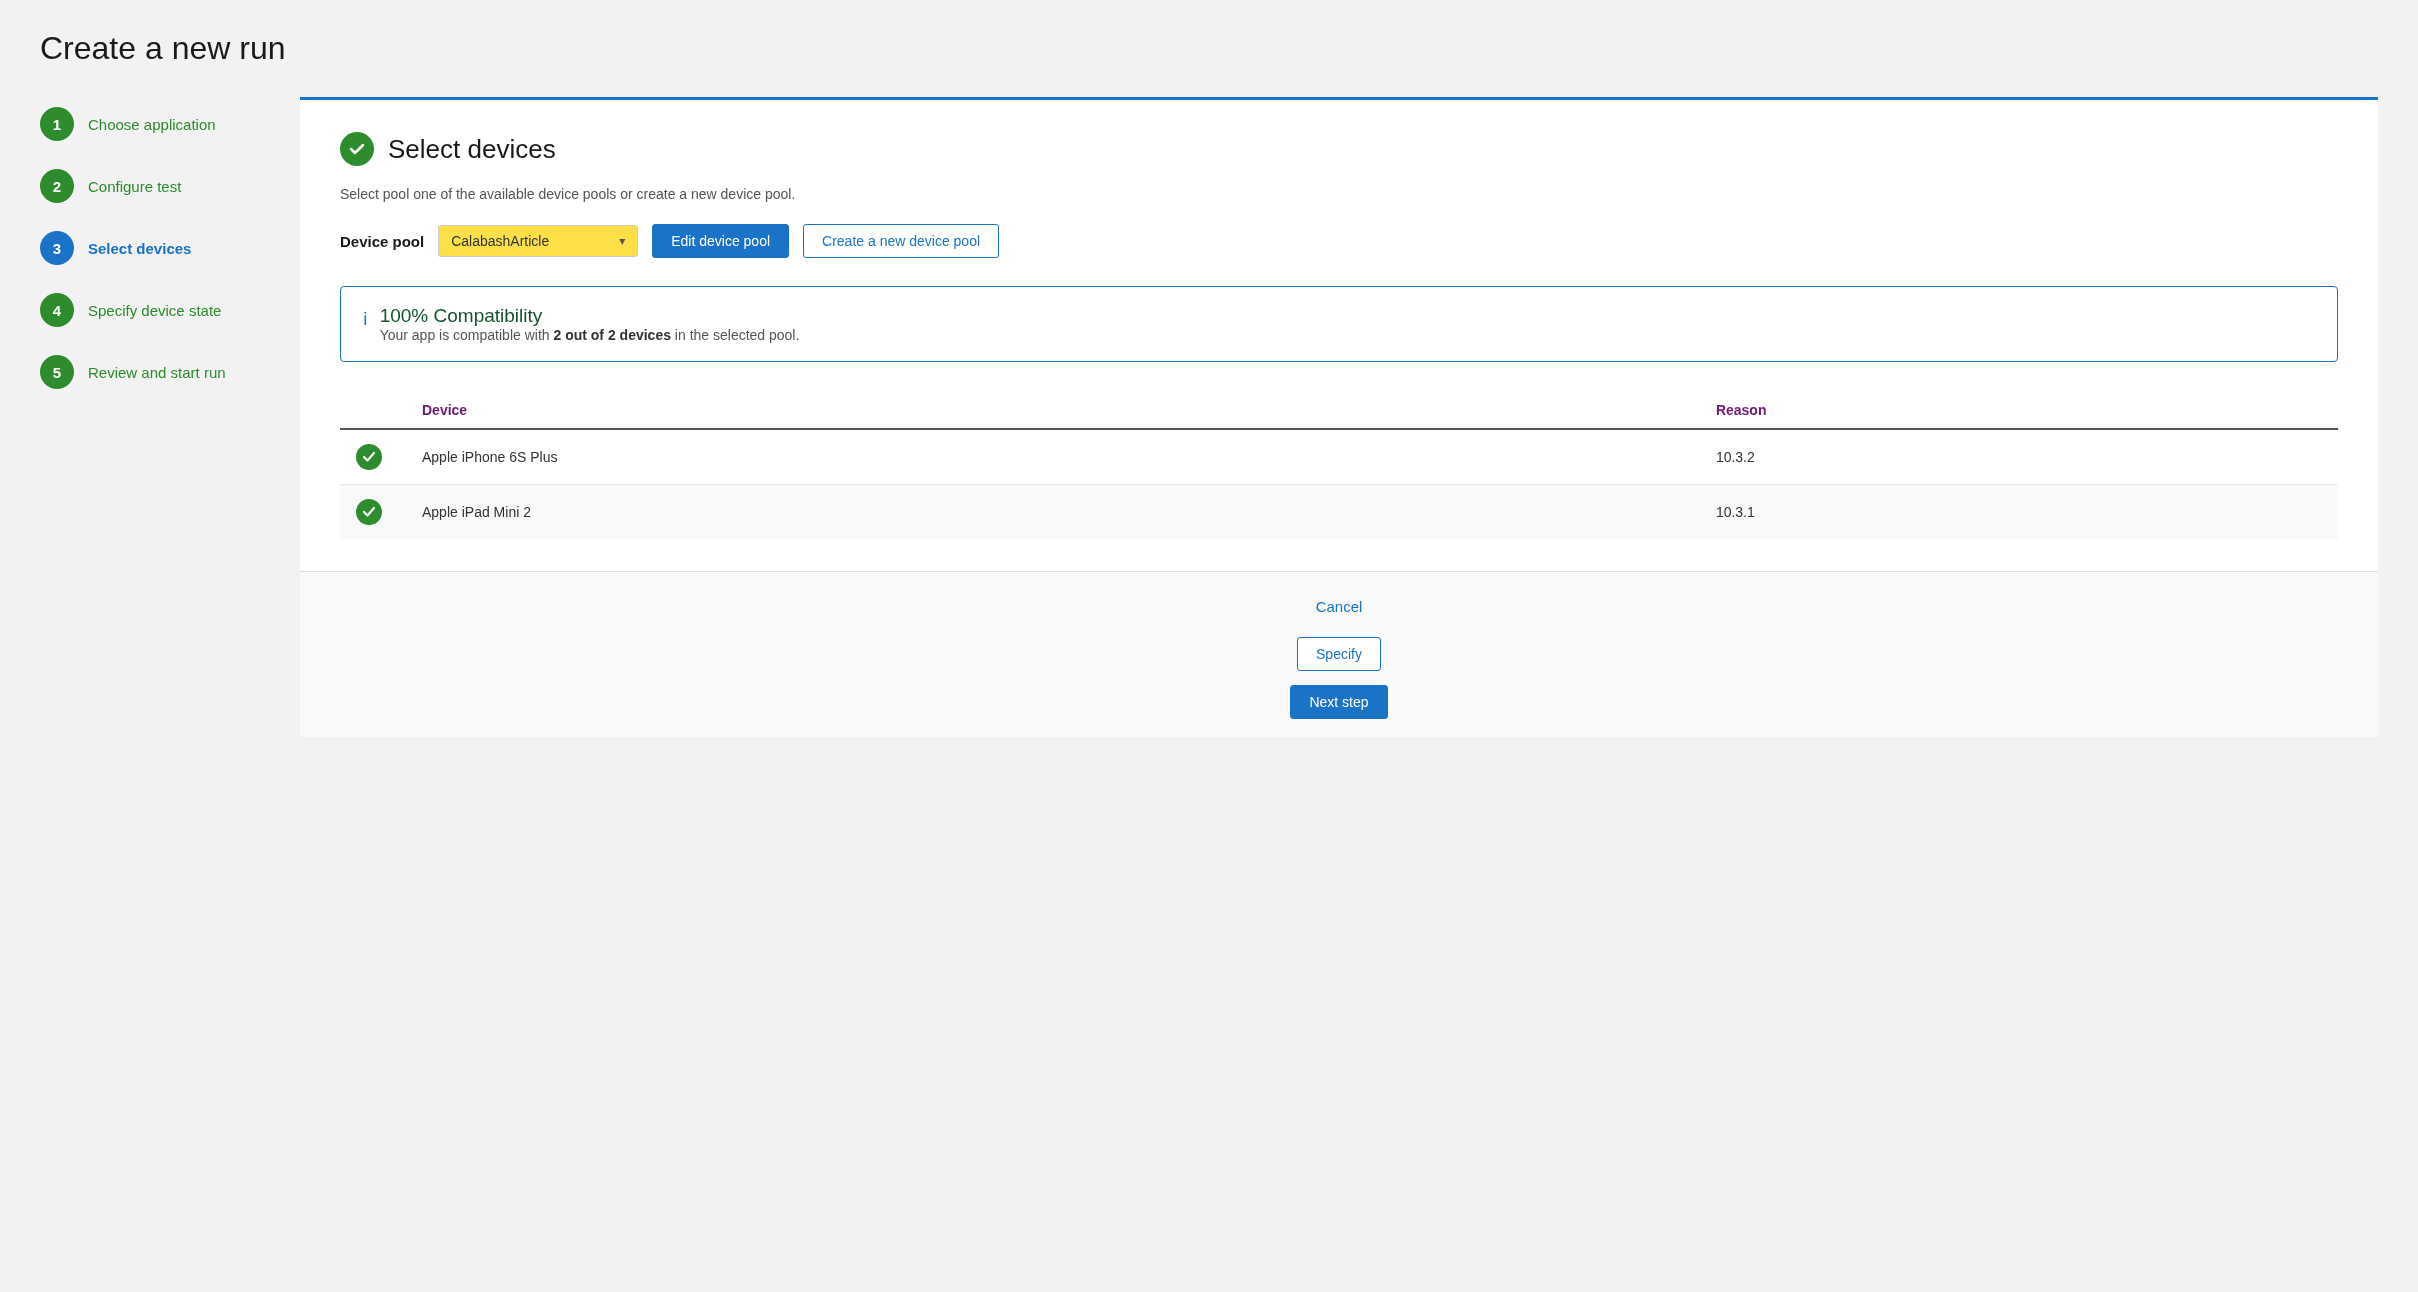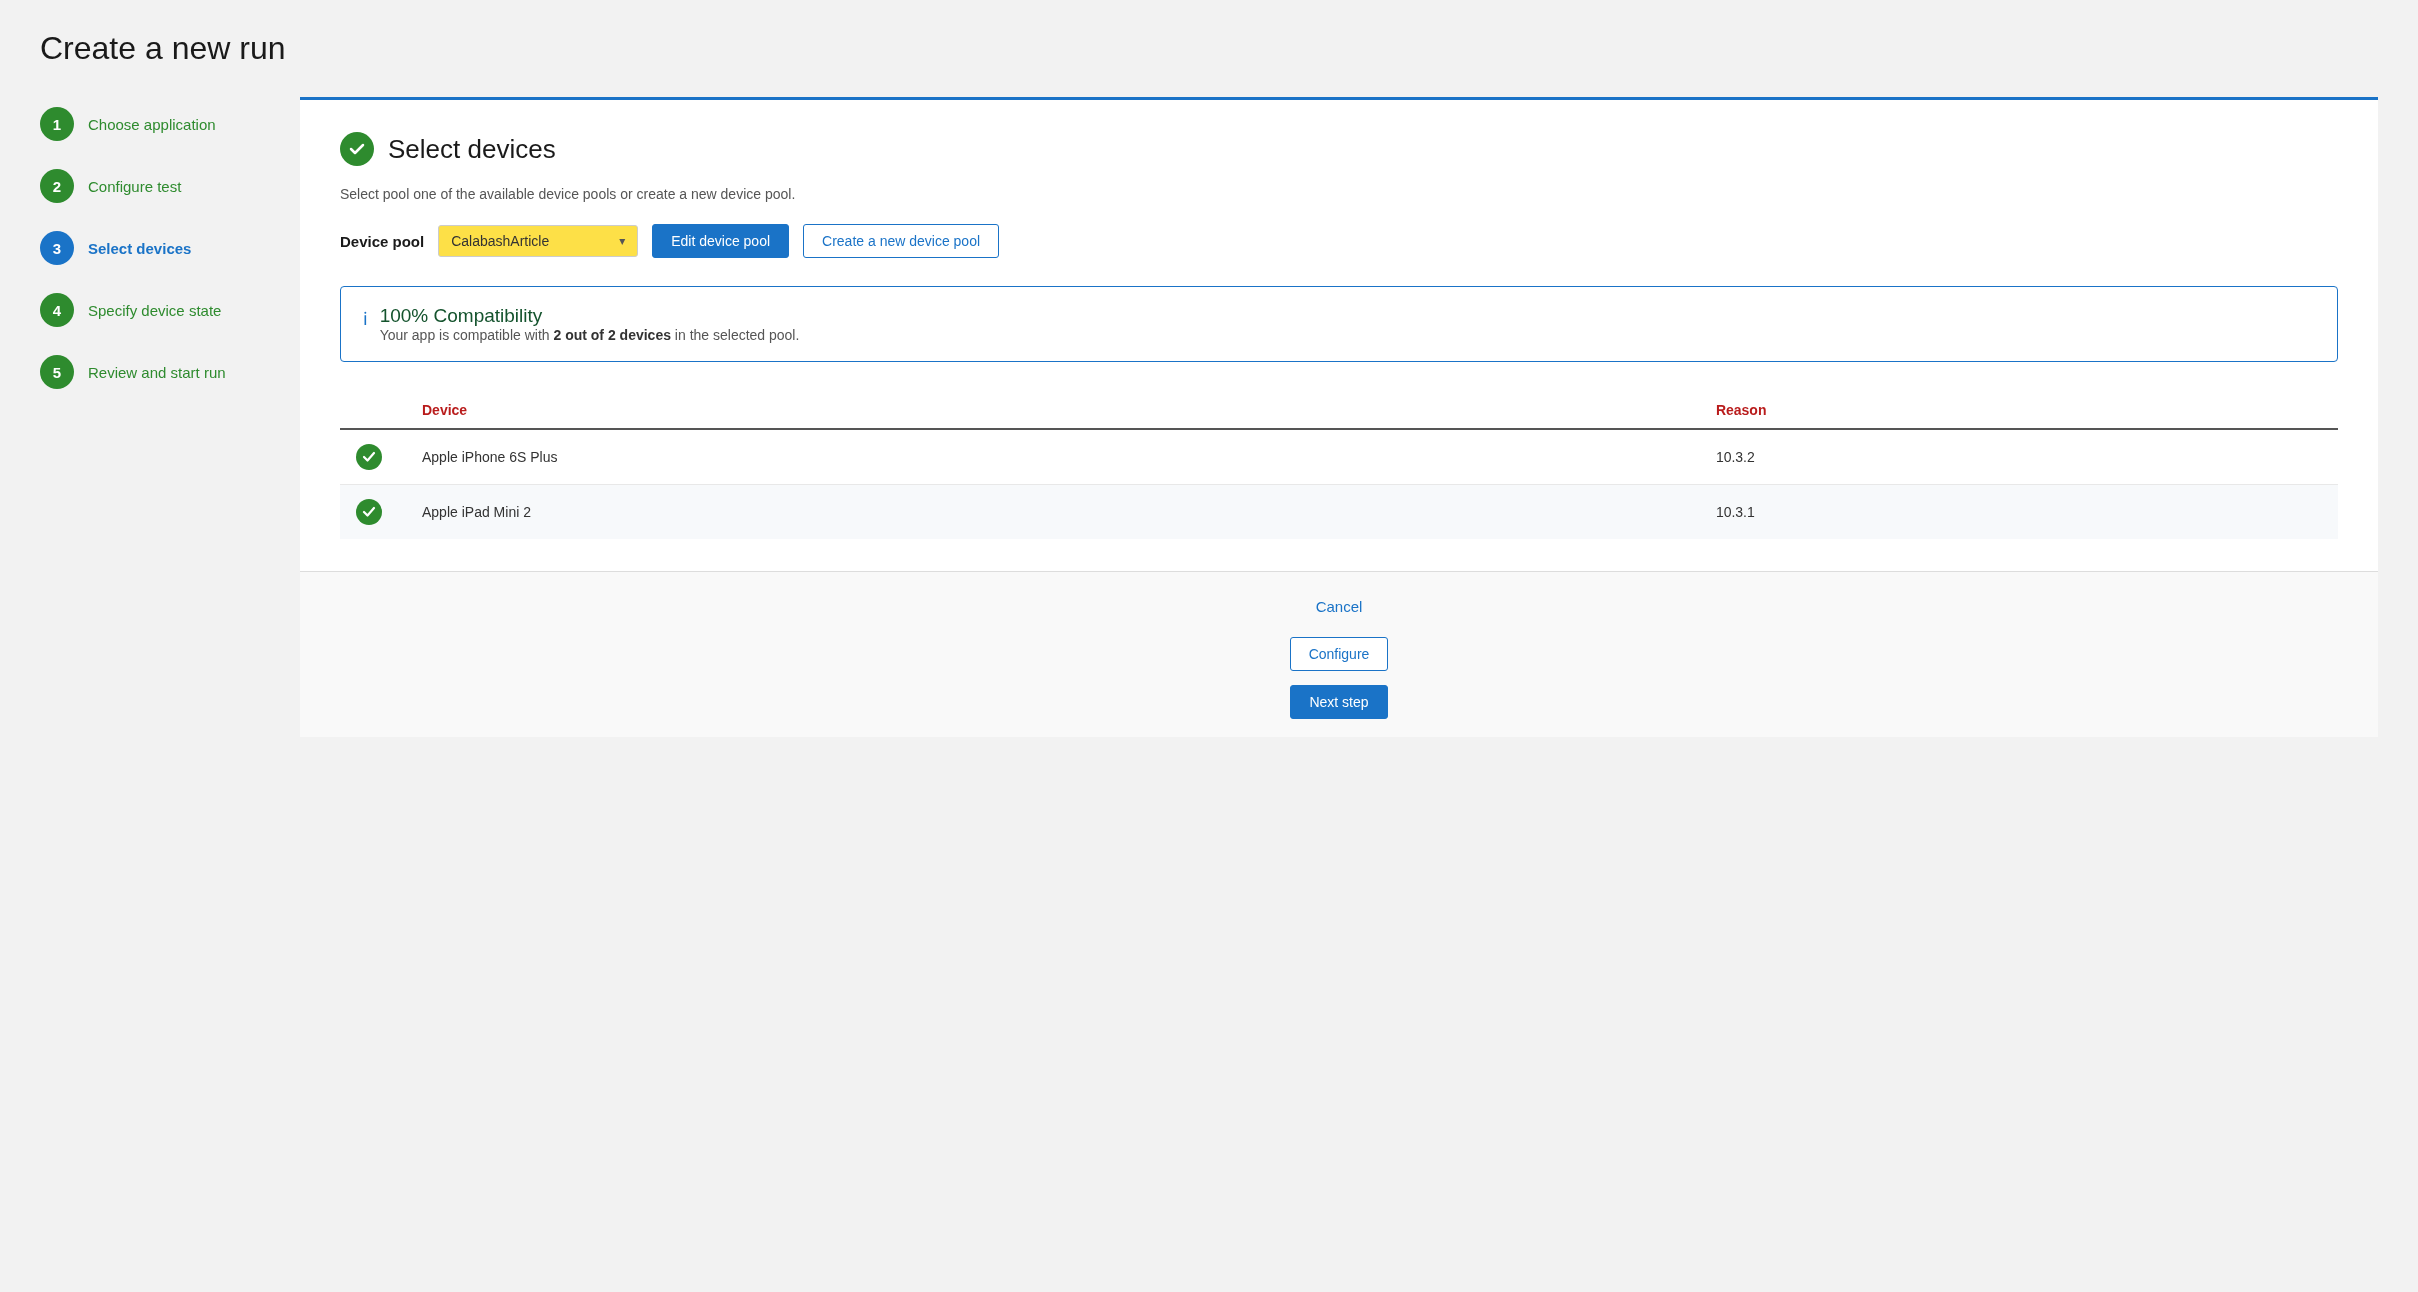--- a/index.html
+++ b/index.html
@@ -175,21 +175,21 @@
     }
     
     .device-table {
       width: 100%;
       border-collapse: collapse;
     }
     .device-table th {
       text-align: left;
       font-size: 14px;
       font-weight: 700;
-      color: #b91c1c;
+      color: #701a75;
       padding: 10px 16px;
       border-bottom: 2px solid #555;
     }
     .device-table th:first-child {
       padding-left: 50px;
     }
     .device-table td {
       padding: 14px 16px;
       border-bottom: 1px solid #e8e8e8;
       font-size: 14px;
@@ -342,17 +342,17 @@
               </td>
               <td>Apple iPad Mini 2</td>
               <td>10.3.1</td>
             </tr>
           </tbody>
       </table>
     </div>
 
     <div class="footer">
       <button class="btn-cancel">Cancel</button>
-      <button class="btn btn-outline">Configure</button>
+      <button class="btn btn-outline">Specify</button>
       <button class="btn btn-primary">Next step</button>
     </div>
   </div>
 </div>
 
 </body></html>

